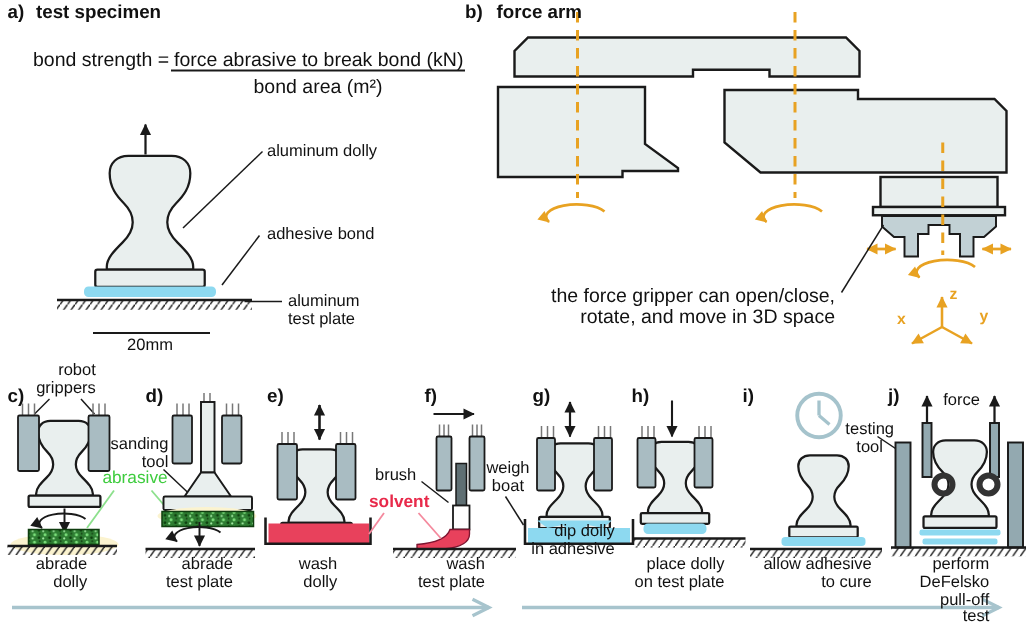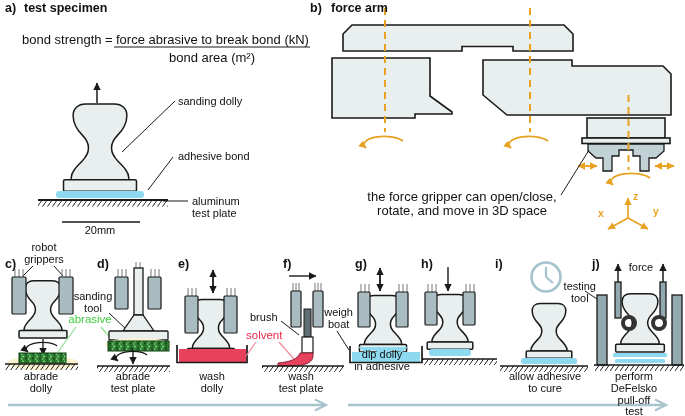--- a/index.html
+++ b/index.html
@@ -1,29 +1,29 @@
 <!DOCTYPE html>
 <html style="--outline: #1a1a1a; --metal-fill: #e9efee; --gripper-grey: #a9bcc2; --dark-grey: #93a9b0; --accent-orange: #e8a222; --abrasive-green-text: #3ecc3e; --abrasive-leader-green: #8ce08c; --abrasive-dark-green: #2e7d32; --solvent-red: #e8415c; --solvent-text-red: #e8294a; --adhesive-cyan: #8dd9f0; --steel-blue: #a7c4cd; --glow-yellow: #fbf3cf;"><head>
 <meta charset="utf-8">
 <style>
   html,body{margin:0;padding:0;background:#fff}
   .fig{position:relative;width:685px;height:416px;background:#fff;overflow:hidden;
        font-family:"Liberation Sans",sans-serif;color:#111}
   .fig svg{position:absolute;left:0;top:0}
   .lbl{position:absolute;font-size:11px;line-height:1.07;white-space:pre-line;
-       text-align:center;transform:translateX(-50%)}
+       text-align:right;transform:translateX(-50%)}
   .l{transform:none;text-align:left}
   .r{transform:translateX(-100%);text-align:center}
   .t{font-size:12.5px;font-weight:bold}
   .f{font-size:13px}
   .cap{font-size:11px}
   .orange{color:var(--accent-orange)}
   .axis{color:var(--accent-orange);font-weight:bold;font-size:10.5px}
   .green{color:var(--abrasive-green-text);font-weight:normal;font-size:11.5px}
-  .redt{color:var(--solvent-text-red);font-weight:normal;font-size:11.5px}
+  .redt{color:var(--solvent-text-red);font-weight:bold;font-size:11.5px}
 </style>
 </head>
 <body>
 
 <div class="fig">
 
 <svg width="685" height="416" viewBox="0 0 685 416">
   <defs>
     <marker id="ah-b" markerUnits="userSpaceOnUse" markerWidth="9" markerHeight="9" refX="7.5" refY="4.5" orient="auto">
       <path d="M0.5,0.8 L8,4.5 L0.5,8.2 Z" fill="#1a1a1a"></path>
@@ -290,21 +290,21 @@
     <line x1="8" y1="405" x2="326" y2="405" marker-end="url(#ah-s)"></line>
     <line x1="348" y1="405" x2="666" y2="405" marker-end="url(#ah-s)"></line>
   </g>
 </svg>
 
 <div class="lbl t l" style="left:5px;top:2px">a)</div>
 <div class="lbl t l" style="left:24px;top:2px">test specimen</div>
 <div class="lbl f l" style="left:22px;top:33px">bond strength =</div>
 <div class="lbl f l" style="left:116px;top:33px">force abrasive to break bond (kN)</div>
 <div class="lbl f" style="left:212px;top:51px">bond area (m²)</div>
-<div class="lbl l" style="left:178px;top:96px">sanding dolly</div>
+<div class="lbl l" style="left:178px;top:96px">aluminum dolly</div>
 <div class="lbl l" style="left:178px;top:151px">adhesive bond</div>
 <div class="lbl l" style="left:192px;top:196px">aluminum
 test plate</div>
 <div class="lbl" style="left:100px;top:225px">20mm</div>
 
 <div class="lbl t l" style="left:310px;top:2px">b)</div>
 <div class="lbl t l" style="left:331px;top:2px">force arm</div>
 <div class="lbl f" style="left:462px;top:190px">the force gripper can open/close,
 rotate, and move in 3D space</div>
 <div class="lbl axis l" style="left:598px;top:208px">x</div>
@@ -334,20 +334,22 @@
 <div class="lbl cap" style="left:301px;top:371px">wash
 test plate</div>
 
 <div class="lbl t l" style="left:355px;top:258px">g)</div>
 <div class="lbl r" style="left:353px;top:307px">weigh
 boat</div>
 <div class="lbl cap" style="left:382px;top:349px">dip dolly
 in adhesive</div>
 
 <div class="lbl t l" style="left:421px;top:258px">h)</div>
+<div class="lbl cap" style="left:453px;top:371px">place dolly
+on test plate</div>
 
 <div class="lbl t l" style="left:495px;top:258px">i)</div>
 <div class="lbl cap" style="left:545px;top:371px">allow adhesive
 to cure</div>
 
 <div class="lbl t l" style="left:592px;top:258px">j)</div>
 <div class="lbl" style="left:641px;top:262px">force</div>
 <div class="lbl r" style="left:596px;top:281px">testing
 tool</div>
 <div class="lbl cap" style="left:634px;top:371px">perform DeFelsko

